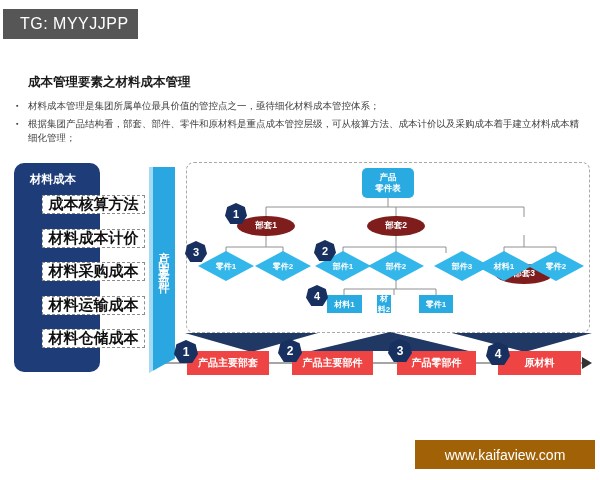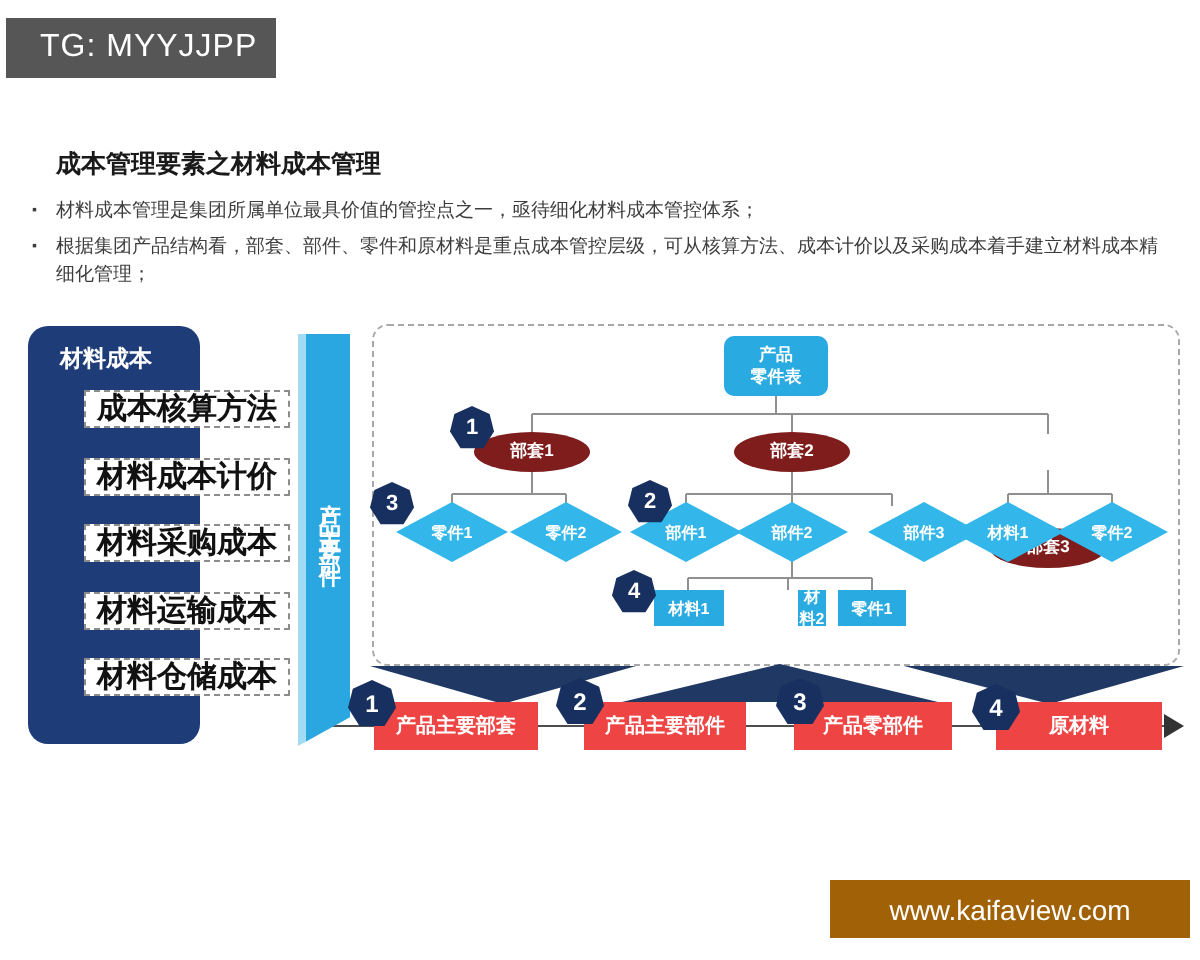--- a/index.html
+++ b/index.html
@@ -127,21 +127,21 @@
 
   <div class="abs node diamond" style="left:198px;">零件1</div>
   <div class="abs node diamond" style="left:255px;">零件2</div>
   <div class="abs node diamond" style="left:315px;">部件1</div>
   <div class="abs node diamond" style="left:368px;">部件2</div>
   <div class="abs node diamond" style="left:434px;">部件3</div>
   <div class="abs node diamond" style="left:476px;">材料1</div>
   <div class="abs node diamond" style="left:528px;">零件2</div>
 
   <div class="abs node leaf-rect" style="left:327px;width:35px;">材料1</div>
-  <div class="abs node leaf-rect" style="left:399px;width:14px;">材料2</div>
+  <div class="abs node leaf-rect" style="left:377px;width:14px;">材料2</div>
   <div class="abs node leaf-rect" style="left:419px;width:34px;">零件1</div>
 
   <div class="abs badge" style="left:225px;top:203px;">1</div>
   <div class="abs badge" style="left:314px;top:240px;">2</div>
   <div class="abs badge" style="left:185px;top:241px;">3</div>
   <div class="abs badge" style="left:306px;top:285px;">4</div>
 
   <div class="abs tri tri-down1"></div>
   <div class="abs tri tri-up"></div>
   <div class="abs tri tri-down2"></div>

